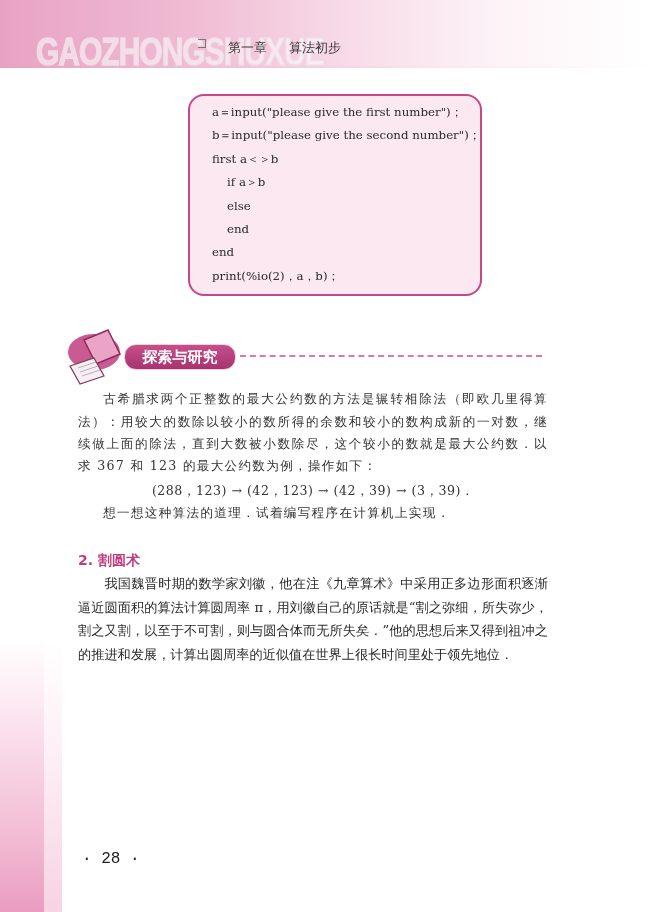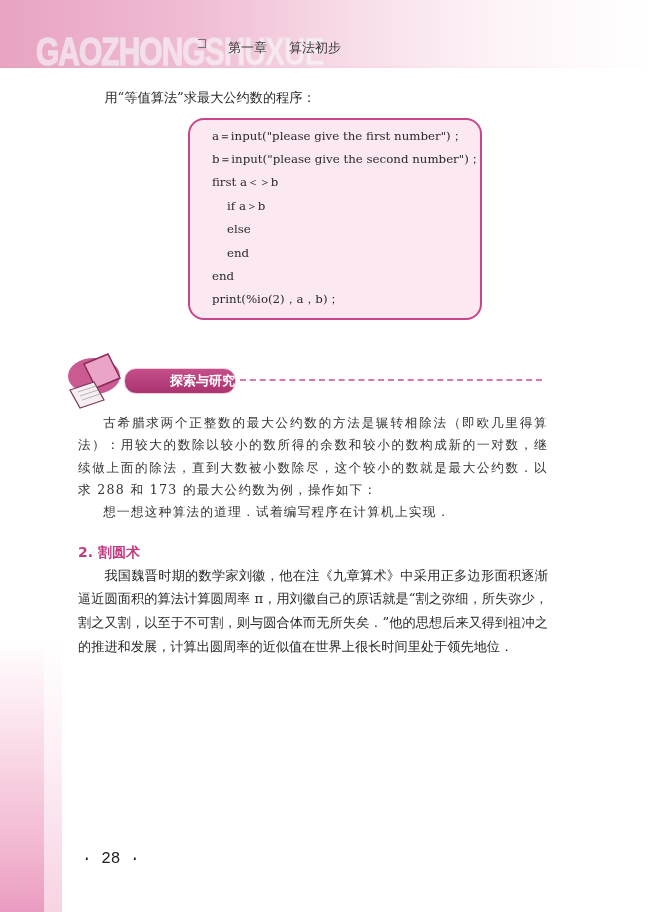--- a/index.html
+++ b/index.html
@@ -57,37 +57,37 @@
     color: #2a2a2a;
   }
   .code-line { white-space: pre; }
   .explore-header {
     position: relative; height: 56px; margin: 30px 0 0 -14px;
   }
   .explore-badge {
     position: absolute; left: 60px; top: 18px; height: 24px; width: 110px;
     background: linear-gradient(180deg, #c64f8a 0%, #a8336f 100%);
     border-radius: 12px; border: 1.5px solid #f3cde0;
-    color: #fff; font-family: "DejaVu Sans", sans-serif; font-weight: bold; font-size: 13px;
-    line-height: 24px; text-align: right;
+    color: #fff; font-family: "DejaVu Sans", sans-serif; font-weight: bold; font-size: 15px;
+    line-height: 24px; text-align: center;
   }
   .explore-dashes {
     position: absolute; left: 176px; top: 29px; width: 302px; border-top: 2px dashed #d97aa9;
   }
   .explore-icon { position: absolute; left: 0; top: 0; }
   .explore-text {
     font-size: 12.6px; line-height: 22.4px; letter-spacing: 1.3px; color: #333;
     margin-top: 6px;
   }
   .euclid {
     text-align: center; margin-top: 2px; letter-spacing: 0.5px;
     font-size: 12.6px; line-height: 22px;
   }
   .section-title {
-    margin-top: 16px; color: #c23b80; font-family: "DejaVu Sans", sans-serif;
+    margin-top: 24px; color: #c23b80; font-family: "DejaVu Sans", sans-serif;
     font-weight: bold; font-size: 14px; line-height: 24px;
   }
   .page-number {
     position: absolute; left: 82px; top: 850px;
     font-family: Liberation Mono, monospace; font-size: 16px; color: #222;
   }
 </style>
 </head>
 <body>
 
@@ -96,21 +96,20 @@
 <div class="brand">GAOZHONGSHUXUE</div>
 <div class="chapter">
   <span class="box"></span>
   <span>第一章</span>
   <span class="title">算法初步</span>
 </div>
 
 <div class="left-strip"></div>
 
 <div class="content">
-  <p>用“等值算法”求最大公约数的程序：</p>
 
   <div class="code-box">
     <div class="code-line">a＝input("please give the first number")；</div>
     <div class="code-line">b＝input("please give the second number")；</div>
     <div class="code-line">first a＜＞b</div>
     <div class="code-line">    if a＞b</div>
     <div class="code-line">    else</div>
     <div class="code-line">    end</div>
     <div class="code-line">end</div>
     <div class="code-line">print(%io(2)，a，b)；</div>
@@ -124,21 +123,22 @@
       <path d="M6 40 L30 32 L40 50 L16 58 Z" fill="#f6eef3" stroke="#7a3a5a" stroke-width="1.2"></path>
       <line x1="14" y1="42" x2="32" y2="36" stroke="#999" stroke-width="0.7"></line>
       <line x1="16" y1="46" x2="34" y2="40" stroke="#999" stroke-width="0.7"></line>
       <line x1="18" y1="50" x2="36" y2="44" stroke="#999" stroke-width="0.7"></line>
     </svg>
     <div class="explore-badge">探索与研究</div>
     <div class="explore-dashes"></div>
   </div>
 
   <div class="explore-text">
-    <p>古希腊求两个正整数的最大公约数的方法是辗转相除法（即欧几里得算法）：用较大的数除以较小的数所得的余数和较小的数构成新的一对数，继续做上面的除法，直到大数被小数除尽，这个较小的数就是最大公约数．以求 288 和 173 的最大公约数为例，操作如下：</p>
+    <p>古希腊求两个正整数的最大公约数的方法是辗转相除法（即欧几里得算法）：用较大的数除以较小的数所得的余数和较小的数构成新的一对数，继续做上面的除法，直到大数被小数除尽，这个较小的数就是最大公约数．以求 367 和 123 的最大公约数为例，操作如下：</p>
+    <div class="euclid">(288，123) → (42，123) → (42，39) → (3，39)．</div>
     <p>想一想这种算法的道理．试着编写程序在计算机上实现．</p>
   </div>
 
   <div class="section-title">2. 割圆术</div>
   <p>我国魏晋时期的数学家刘徽，他在注《九章算术》中采用正多边形面积逐渐逼近圆面积的算法计算圆周率 π，用刘徽自己的原话就是“割之弥细，所失弥少，割之又割，以至于不可割，则与圆合体而无所失矣．”他的思想后来又得到祖冲之的推进和发展，计算出圆周率的近似值在世界上很长时间里处于领先地位．</p>
 
 </div>
 
 <div class="page-number">· 28 ·</div>
 

